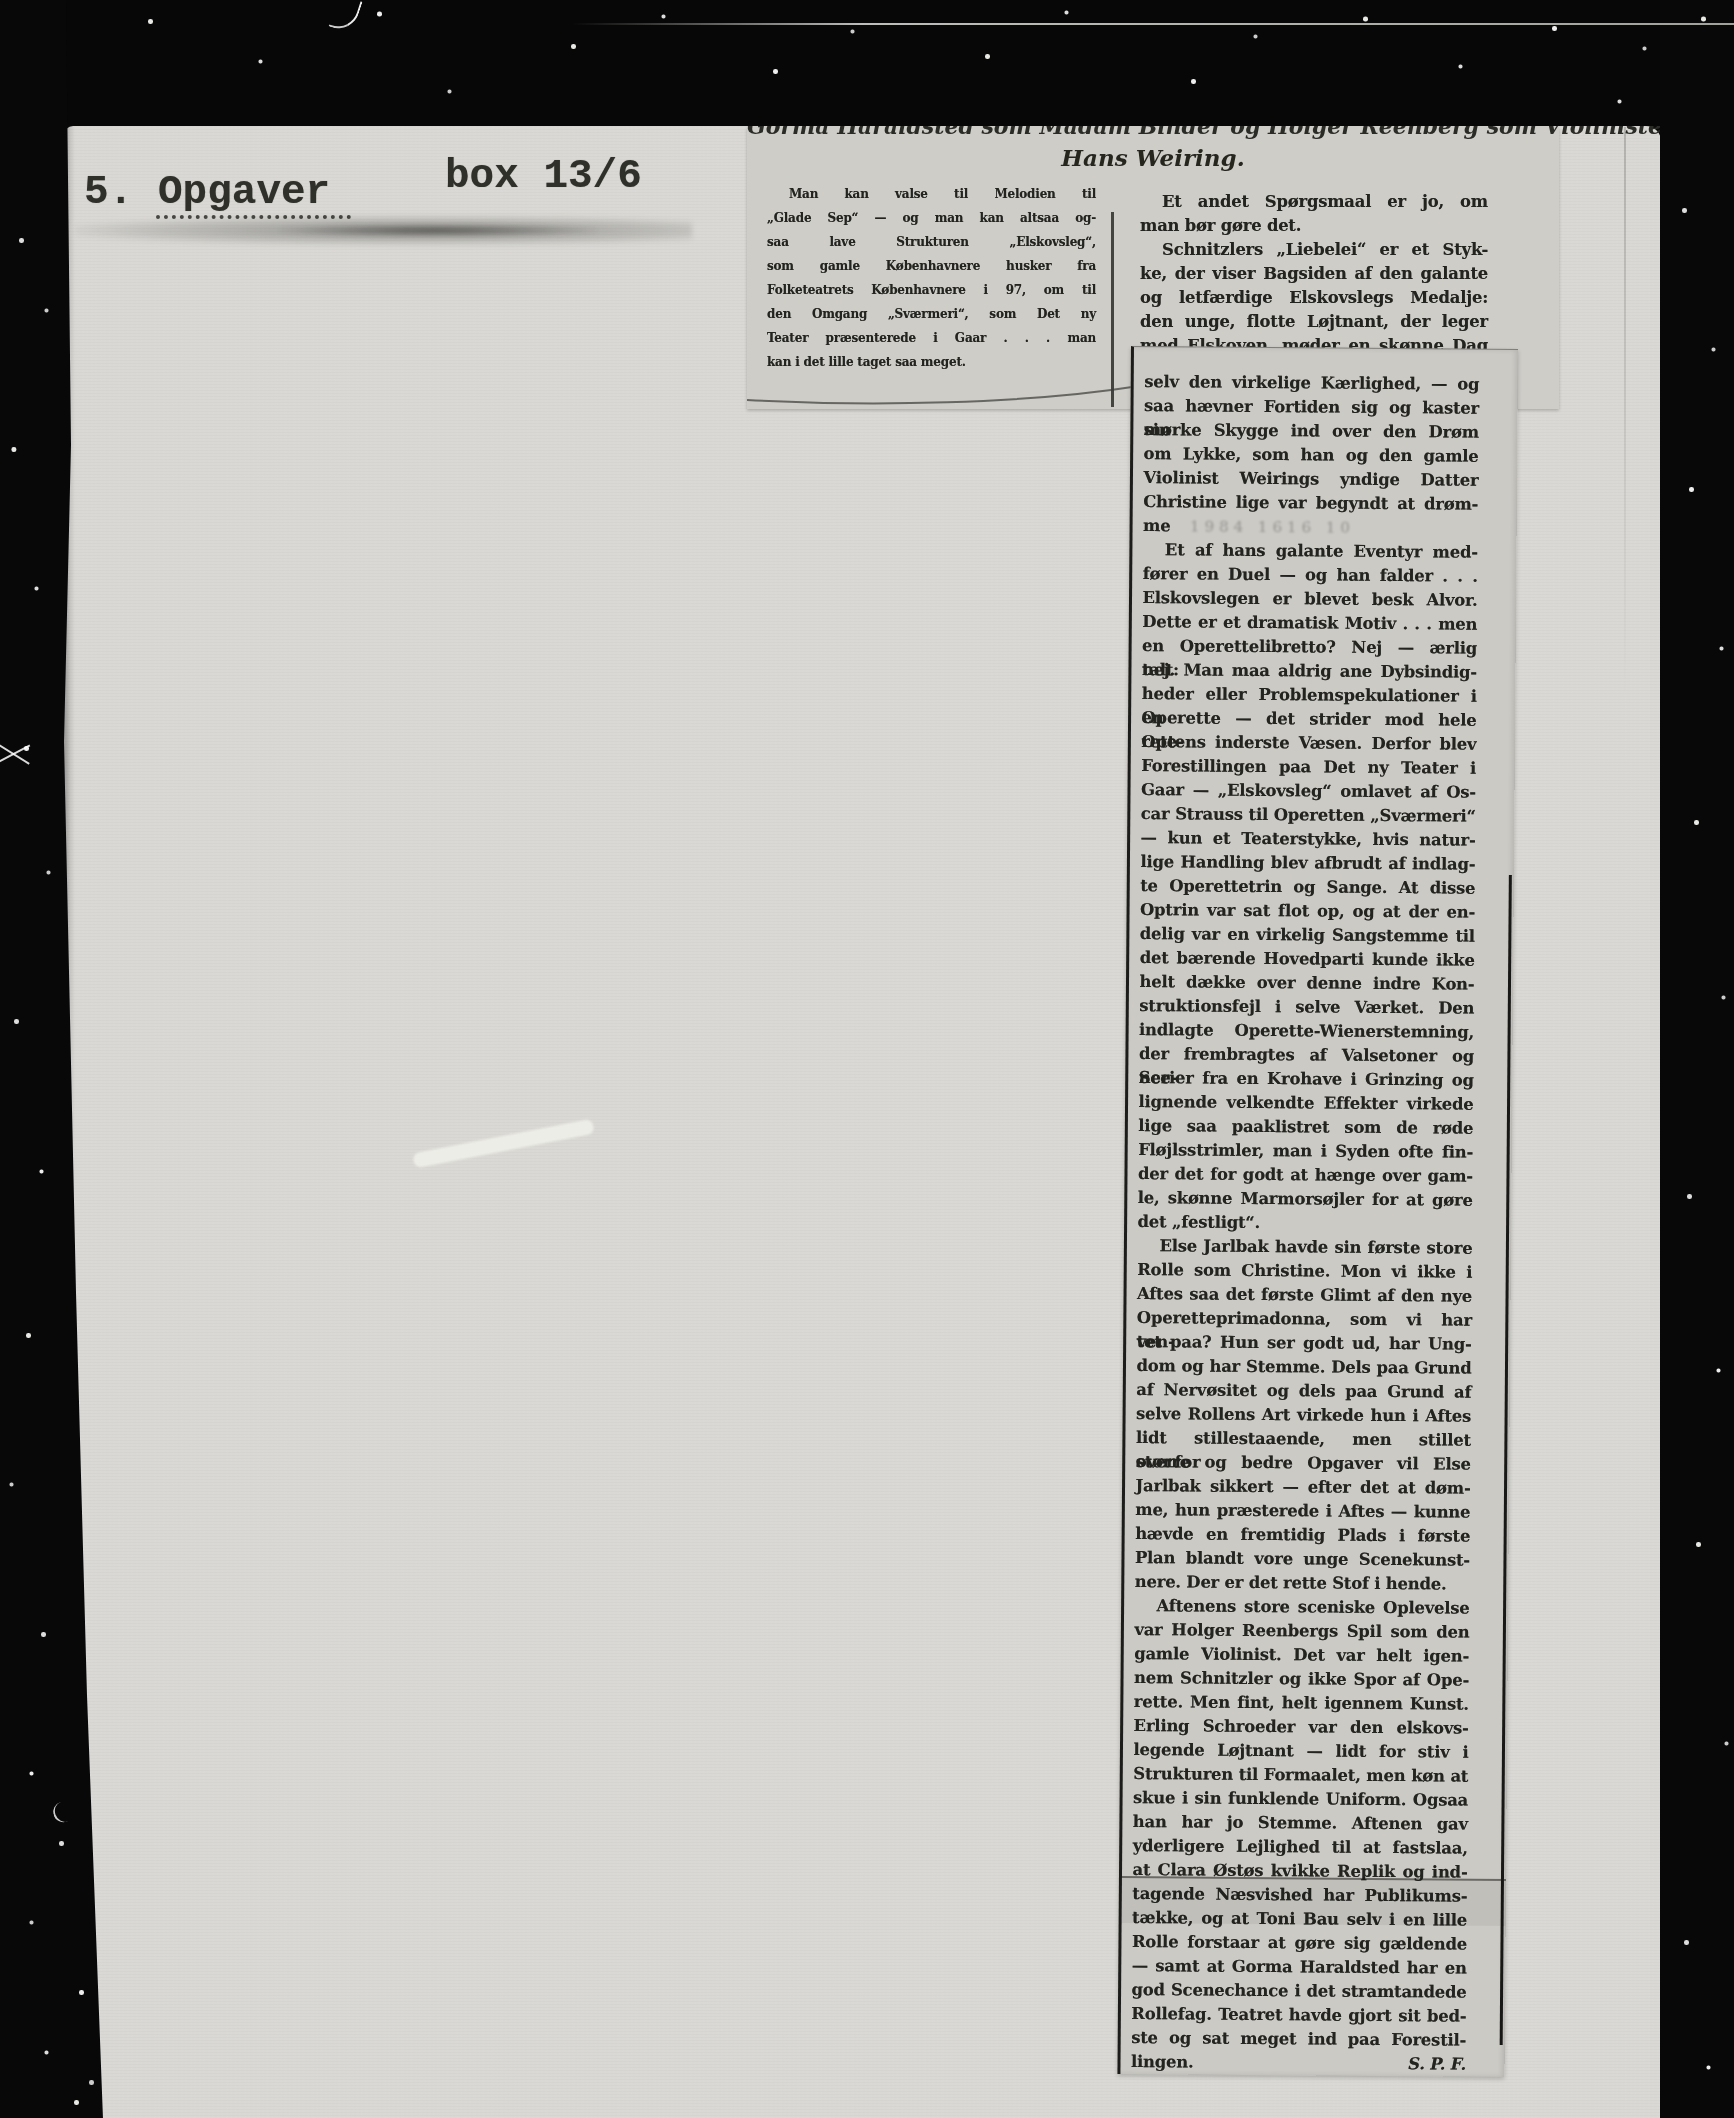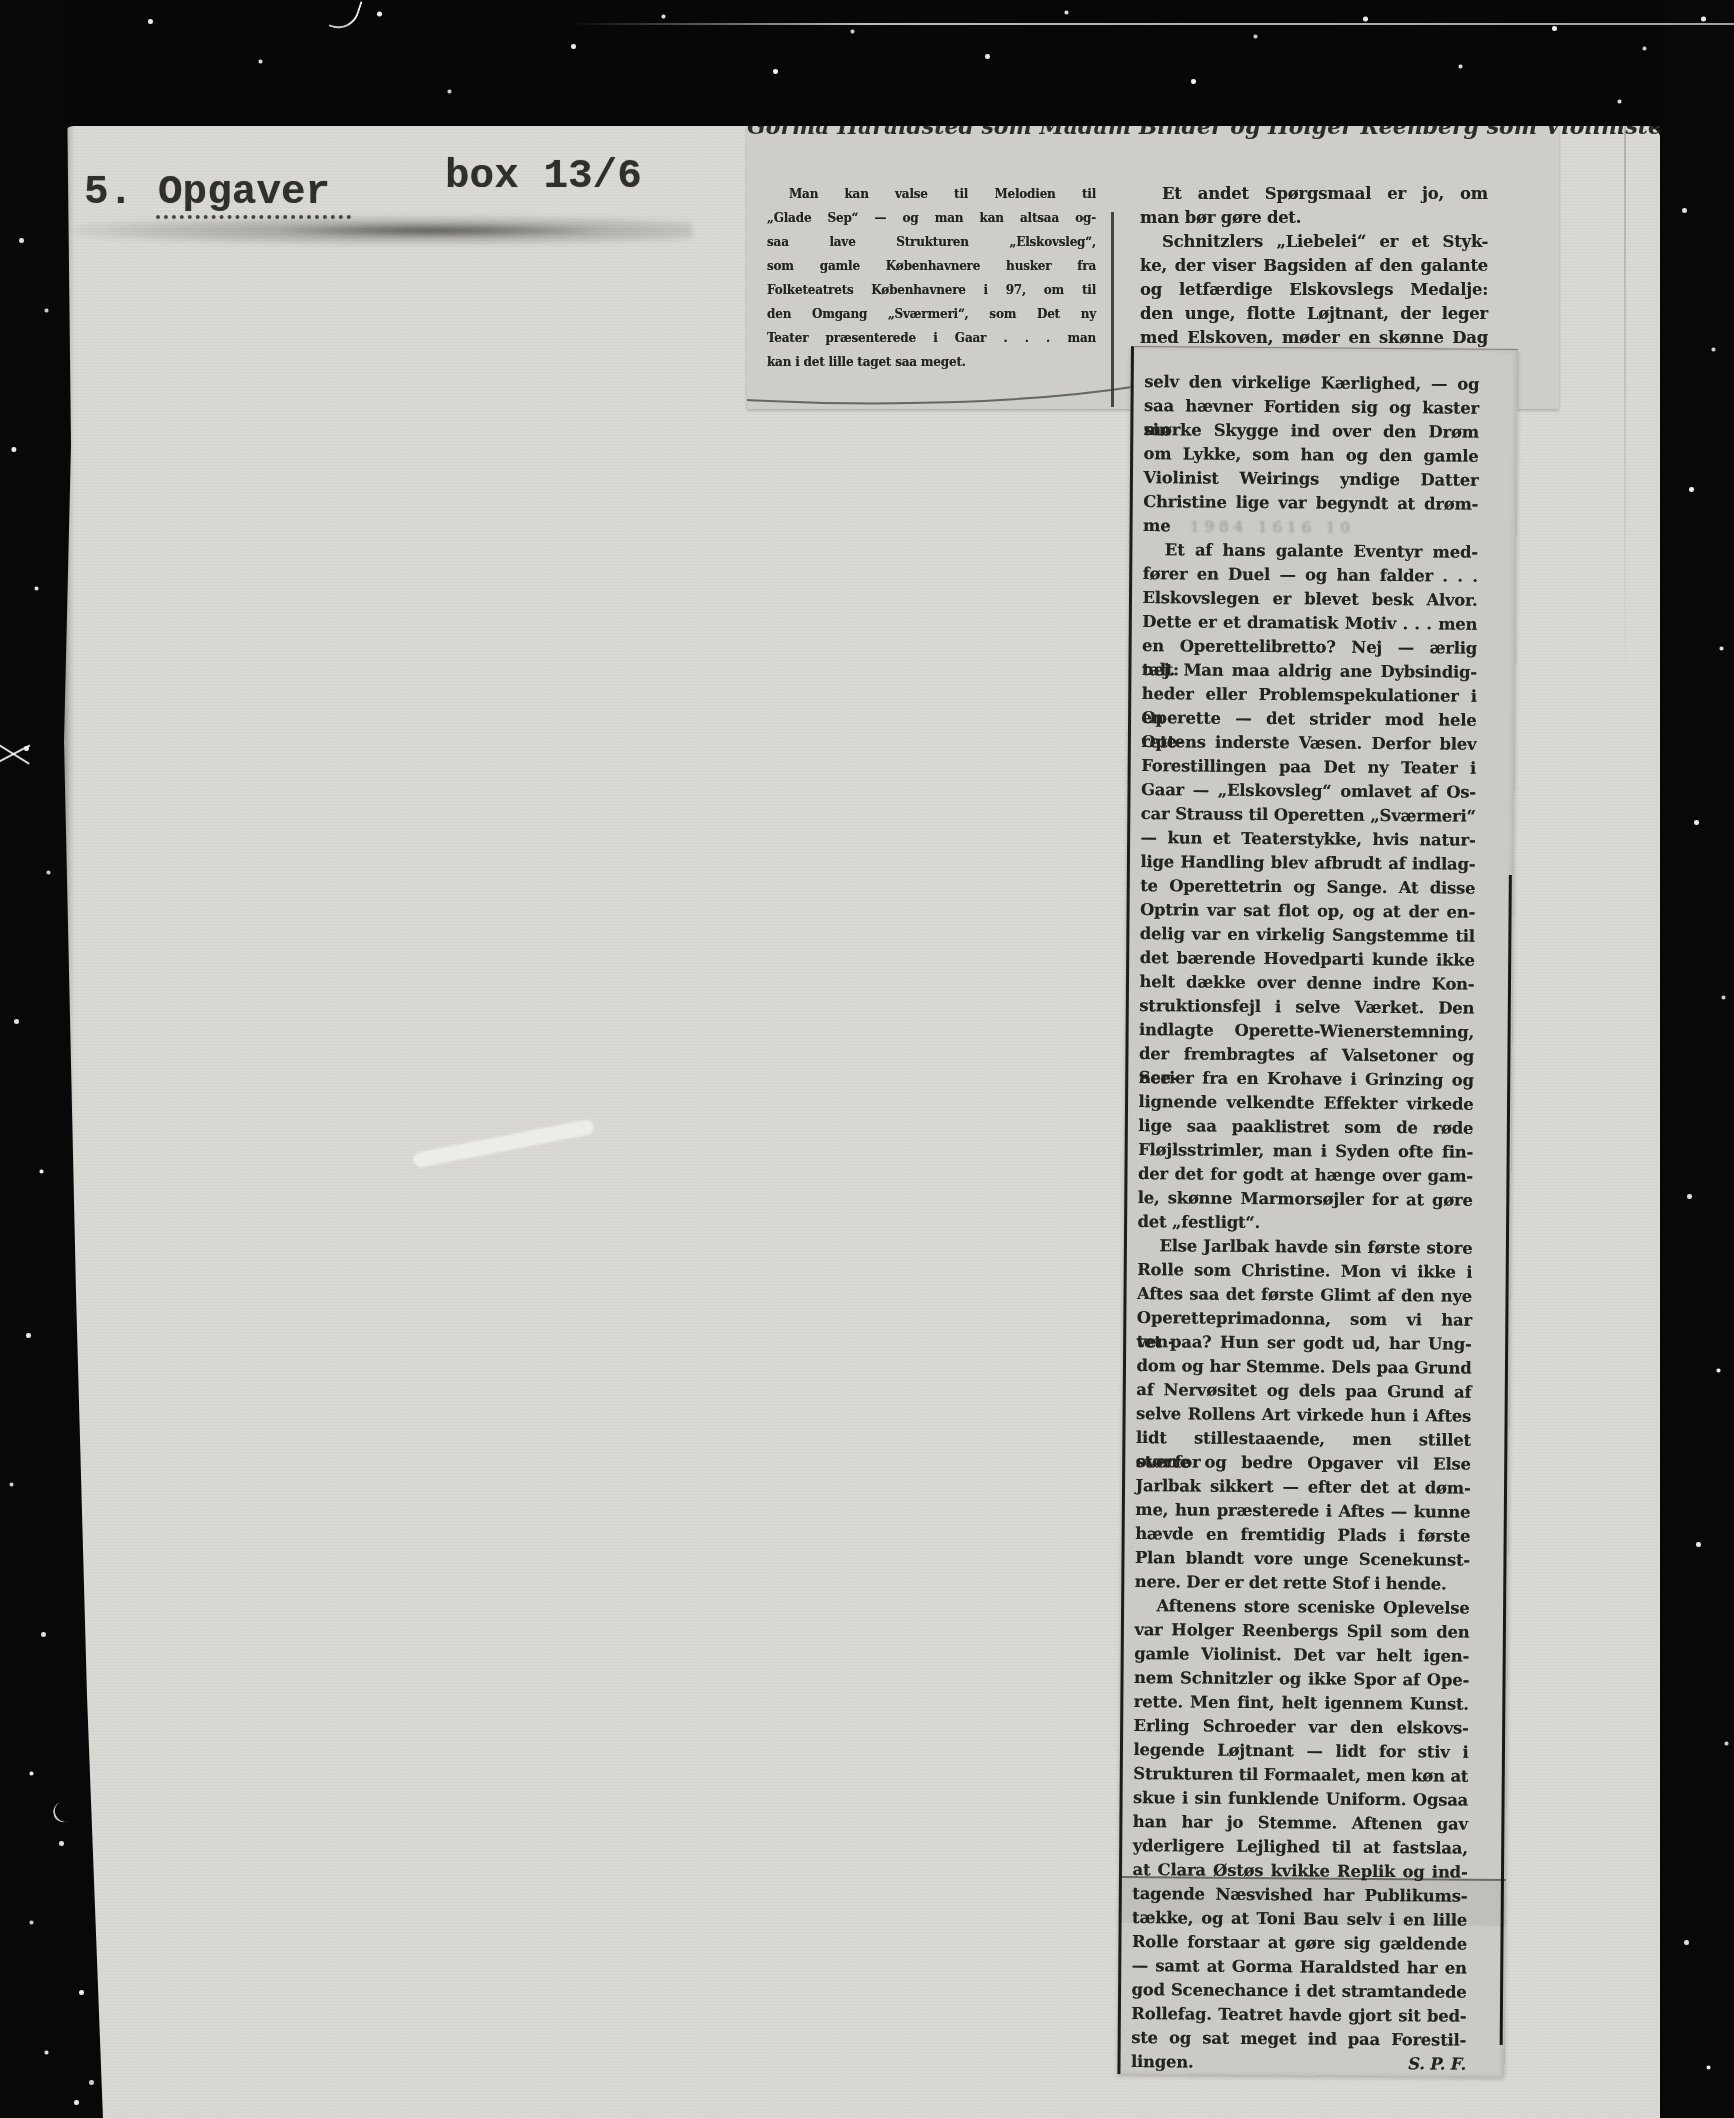--- a/index.html
+++ b/index.html
@@ -44,21 +44,21 @@
   .smudgeTxt{opacity:.30;filter:blur(1px);font-weight:400;letter-spacing:5px;font-size:15px;}
   
   .clipA{position:absolute;left:747px;top:126px;width:812px;height:283px;z-index:2;
          box-shadow:0 1.5px 3px rgba(0,0,0,.22);}
   .capt1{position:absolute;left:0;top:-13px;width:100%;text-align:center;font-style:italic;
          font-weight:700;font-size:22px;color:#2a2a26;white-space:nowrap;}
   .capt2{position:absolute;left:0;top:18px;width:100%;text-align:center;font-style:italic;
          font-weight:700;font-size:23px;color:#26261f;}
   .colL{position:absolute;left:20px;top:56px;width:329px;}
   .colL .ln{font-size:12px;}
-  .colR{position:absolute;left:393px;top:56px;width:348px;}
+  .colR{position:absolute;left:393px;top:64px;width:348px;}
   .ruleA{position:absolute;left:364px;top:86px;width:2.5px;height:195px;background:#2b2b28;opacity:.85;}
   .curveA{position:absolute;left:0;top:252px;width:393px;height:35px;}
   
   .clipB{position:absolute;left:1131px;top:346px;width:384px;height:1727px;z-index:3;
          background:#cccac5;transform:rotate(.45deg);transform-origin:top left;
          border-left:3.5px solid #1c1c1a;border-top:1.5px solid rgba(30,30,28,.45);
          box-shadow:inset -2.5px 0 5px rgba(0,0,0,.10), 0 2px 4px rgba(0,0,0,.2);}
   .textB{position:absolute;left:10.5px;top:23px;width:335px;}
   .edgeR{position:absolute;right:2px;top:525px;height:1170px;width:3px;background:#181816;}
   .seam{position:absolute;left:0;top:1529px;width:100%;height:2px;background:rgba(25,25,22,.55);}
@@ -106,20 +106,21 @@
 
   <div class="label-num">5.</div>
   <div class="label-title">Opgaver</div>
   <div class="label-underline"></div>
   <div class="label-box">box 13/6</div>
   <div class="smear"></div>
   <div class="smear2"></div>
 
   <div class="clipA paperA">
     <div class="capt1">Gorma Haraldsted som Madam Binder og Holger Reenberg som Violinisten</div>
+    <div class="capt2">Hans Weiring.</div>
     <div class="colL">
         <div class="ln in">Man kan valse til Melodien til</div>
         <div class="ln">„Glade Sep“ — og man kan altsaa og-</div>
         <div class="ln">saa lave Strukturen „Elskovsleg“,</div>
         <div class="ln">som gamle Københavnere husker fra</div>
         <div class="ln">Folketeatrets Københavnere i 97, om til</div>
         <div class="ln">den Omgang „Sværmeri“, som Det ny</div>
         <div class="ln">Teater præsenterede i Gaar . . . man</div>
         <div class="ln end">kan i det lille taget saa meget.</div>
       </div>

